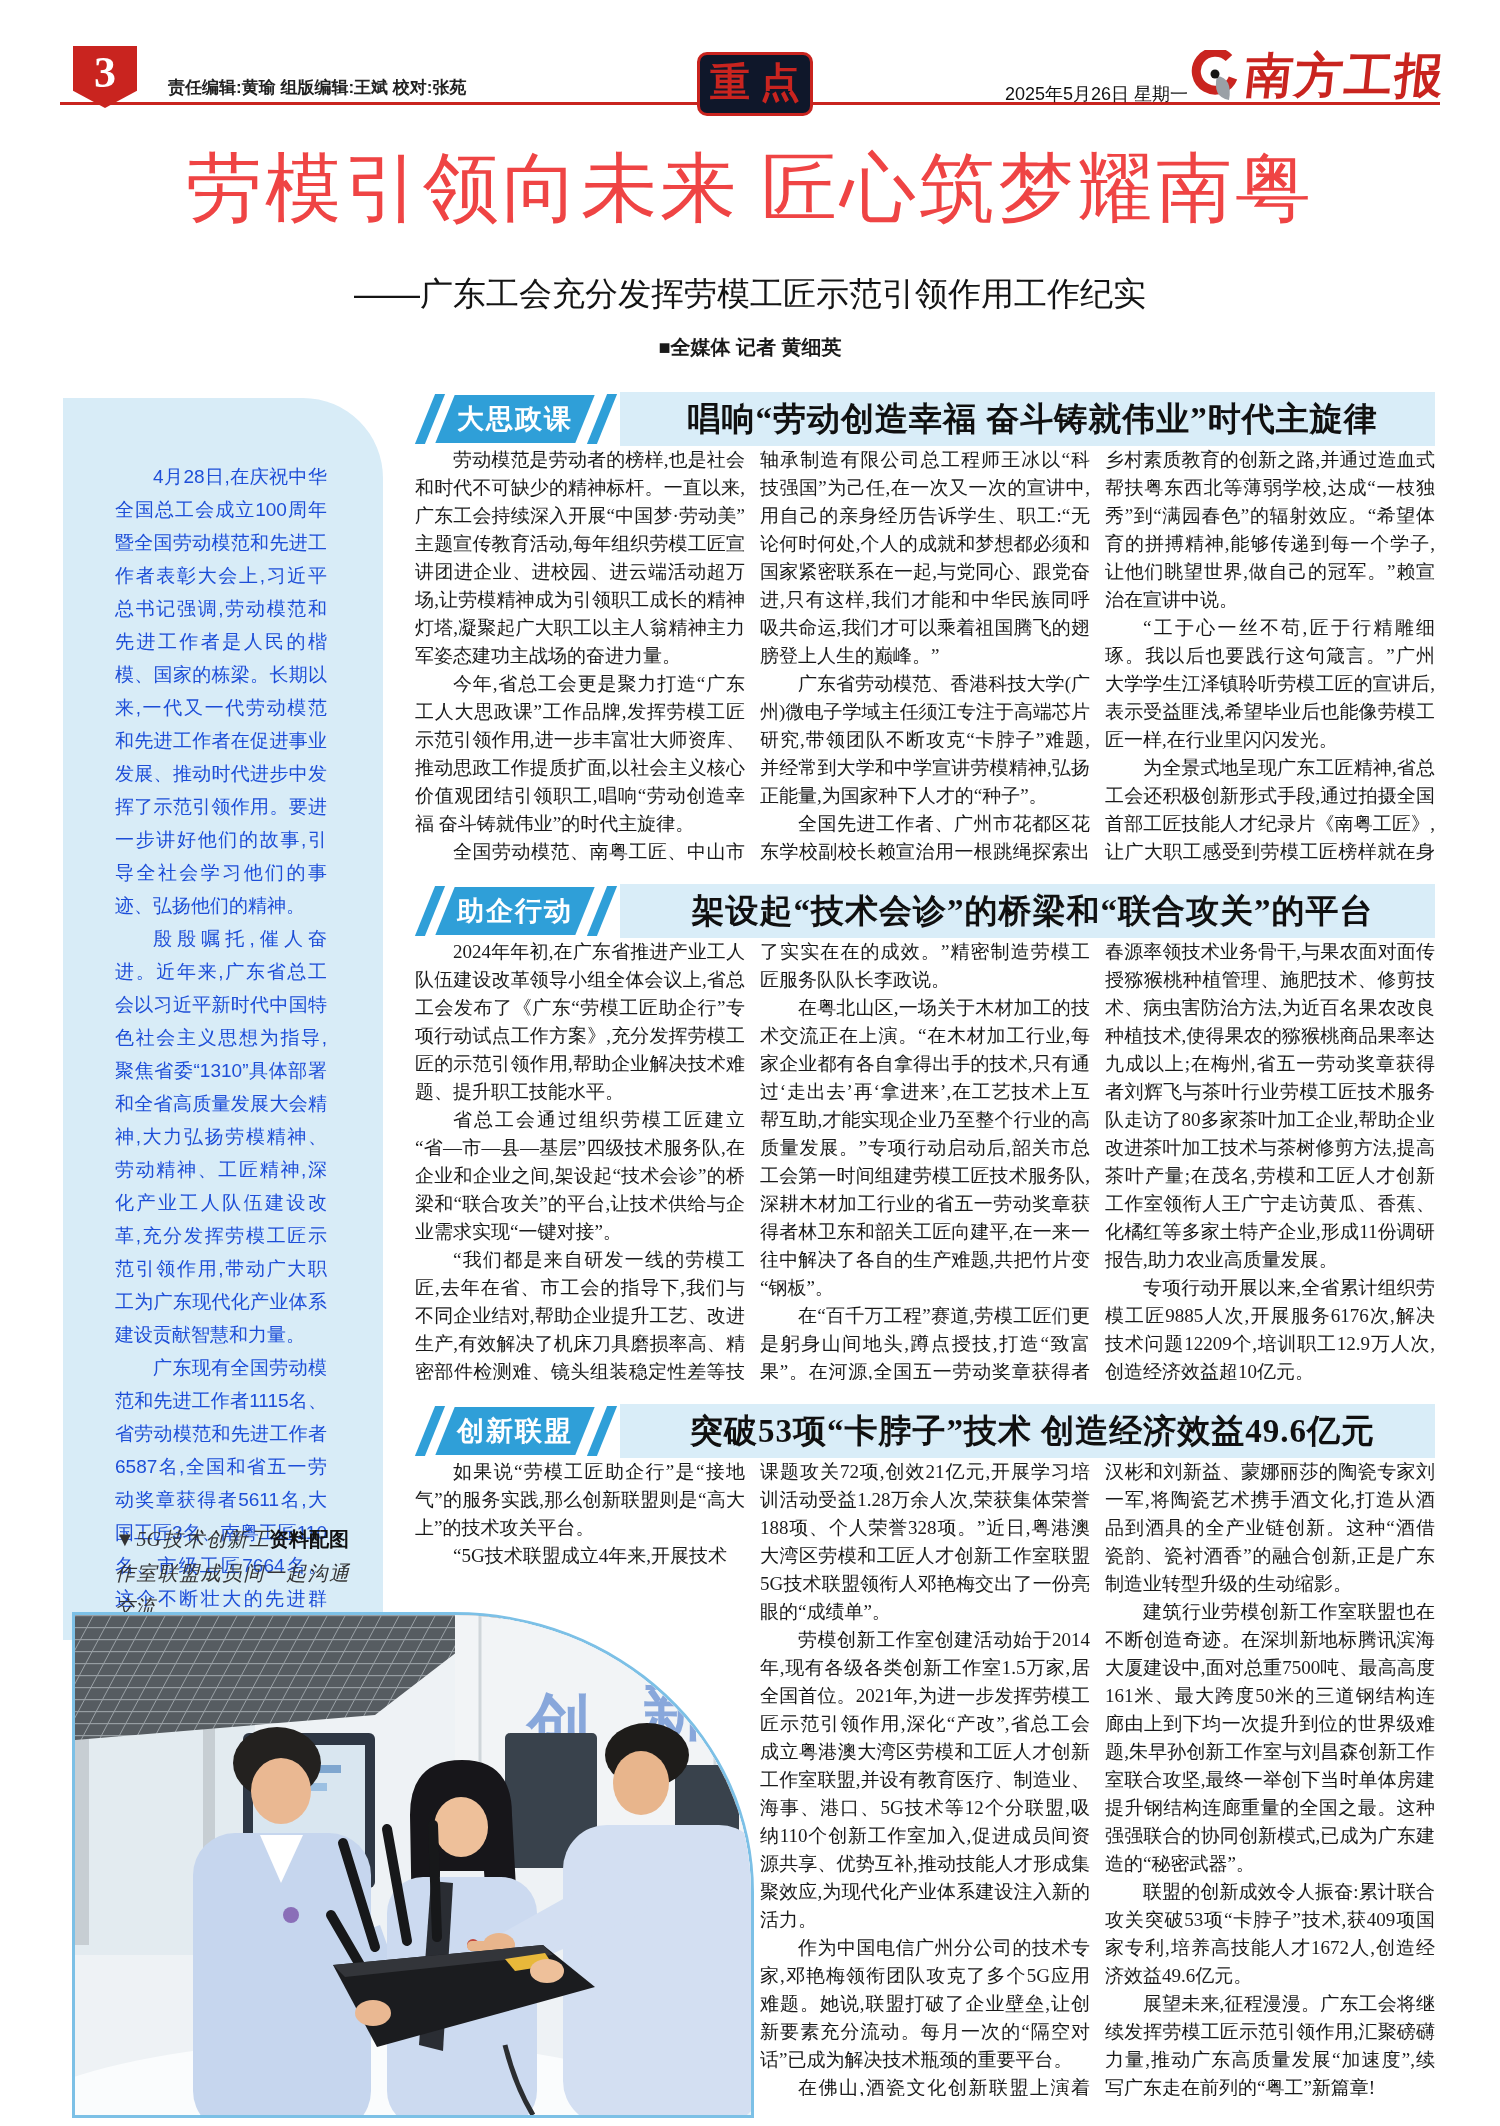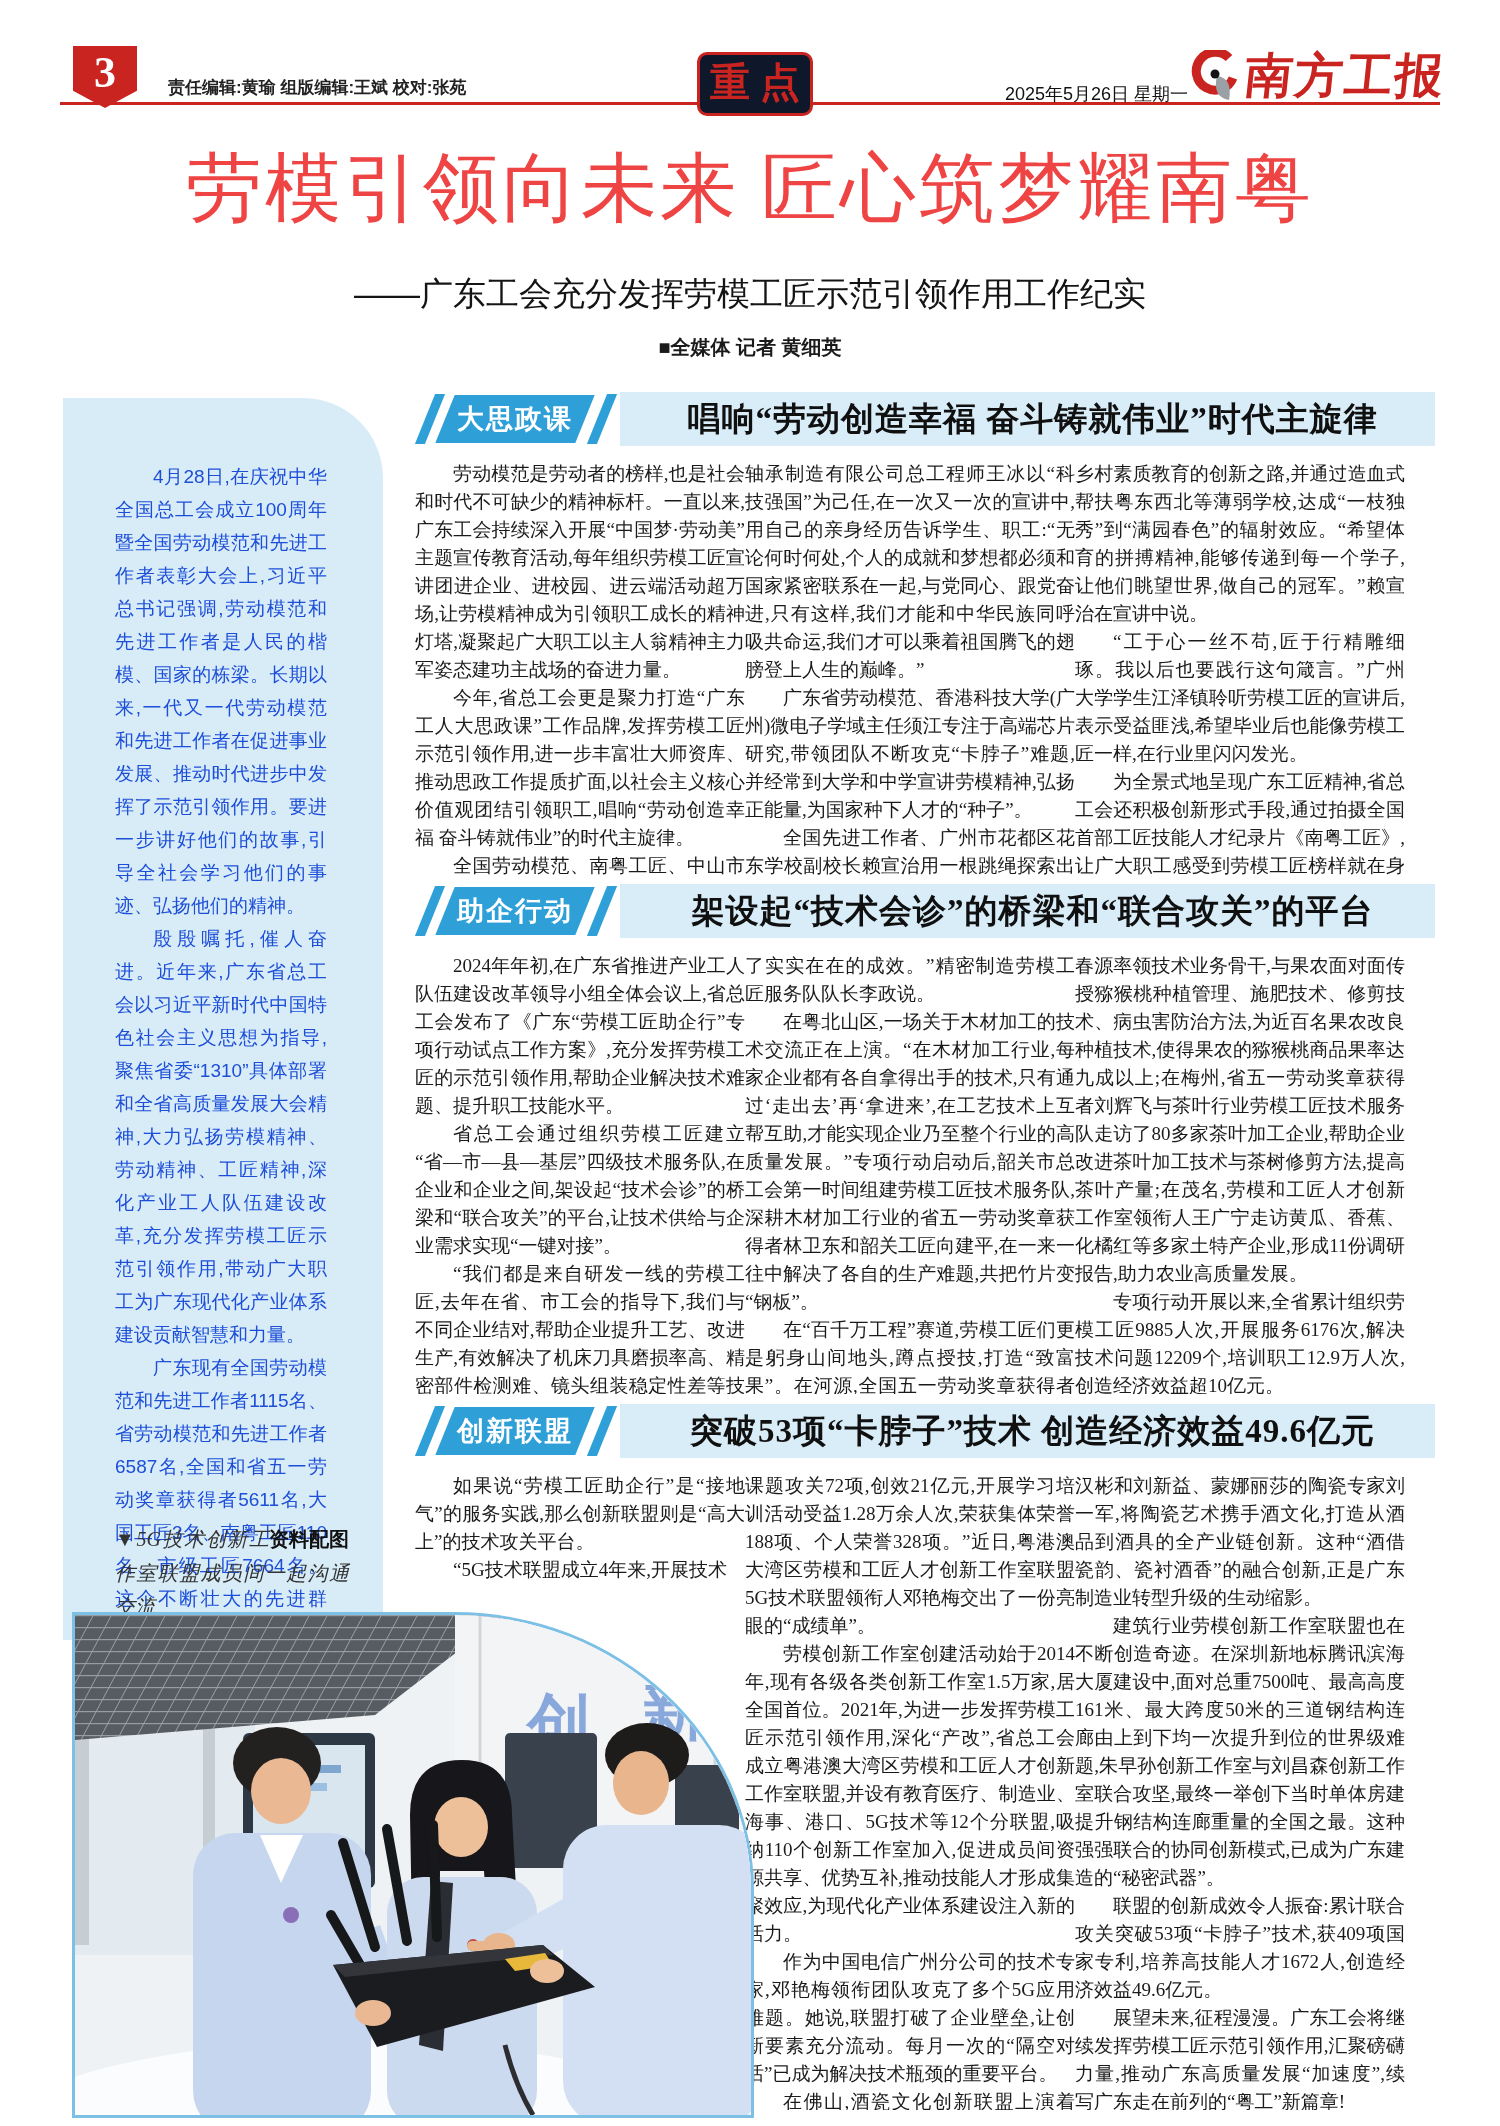--- a/index.html
+++ b/index.html
@@ -42,21 +42,21 @@
   .sechead{position:relative;height:54px;background:#d9edf8;}
   .badgezone{position:absolute;left:0;top:0;bottom:0;width:205px;background:#fff;}
   .stp{position:absolute;top:2px;bottom:2px;width:10px;background:#2f9fd8;transform:skewX(-22deg);}
   .stp.l{left:10px;} .stp.r{left:182px;}
   .badge{position:absolute;left:30px;top:3px;bottom:3px;width:140px;background:#2f9fd8;transform:skewX(-22deg);
          display:flex;align-items:center;justify-content:center;}
   .badge span{transform:skewX(22deg);color:#fff;font-family:"Liberation Sans","DejaVu Sans",sans-serif;
               font-size:27px;font-weight:bold;letter-spacing:2px;}
   .secheadline{position:absolute;left:215px;right:0;top:0;bottom:0;display:flex;align-items:center;
                justify-content:center;font-size:33px;font-weight:900;letter-spacing:1px;color:#101010;}
-  .cols{display:flex;margin-top:14px;}
+  .cols{display:flex;gap:15px;}
   .col{width:330px;font-size:19px;line-height:28px;text-align:justify;overflow:hidden;}
   .sec1 .col{height:420px;} .sec2 .col{height:442px;} .sec3 .col{height:638px;}
   .sec3 .col.c1{height:130px;}
   .col p{margin:0;text-indent:2em;}
   .col p.cont{text-indent:0;}
   
   .photo{position:absolute;left:72px;top:1612px;width:676px;height:500px;border:3px solid #7cc0e6;
          border-top-right-radius:300px 280px;overflow:hidden;background:#eef2f5;z-index:5;}
   .photo svg{display:block;}
 </style>

